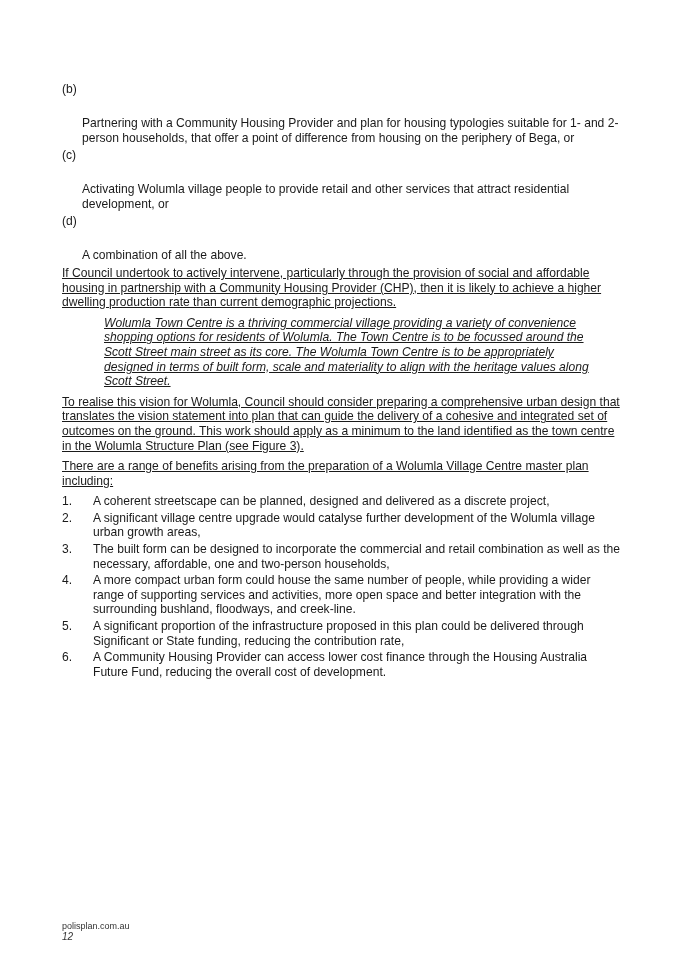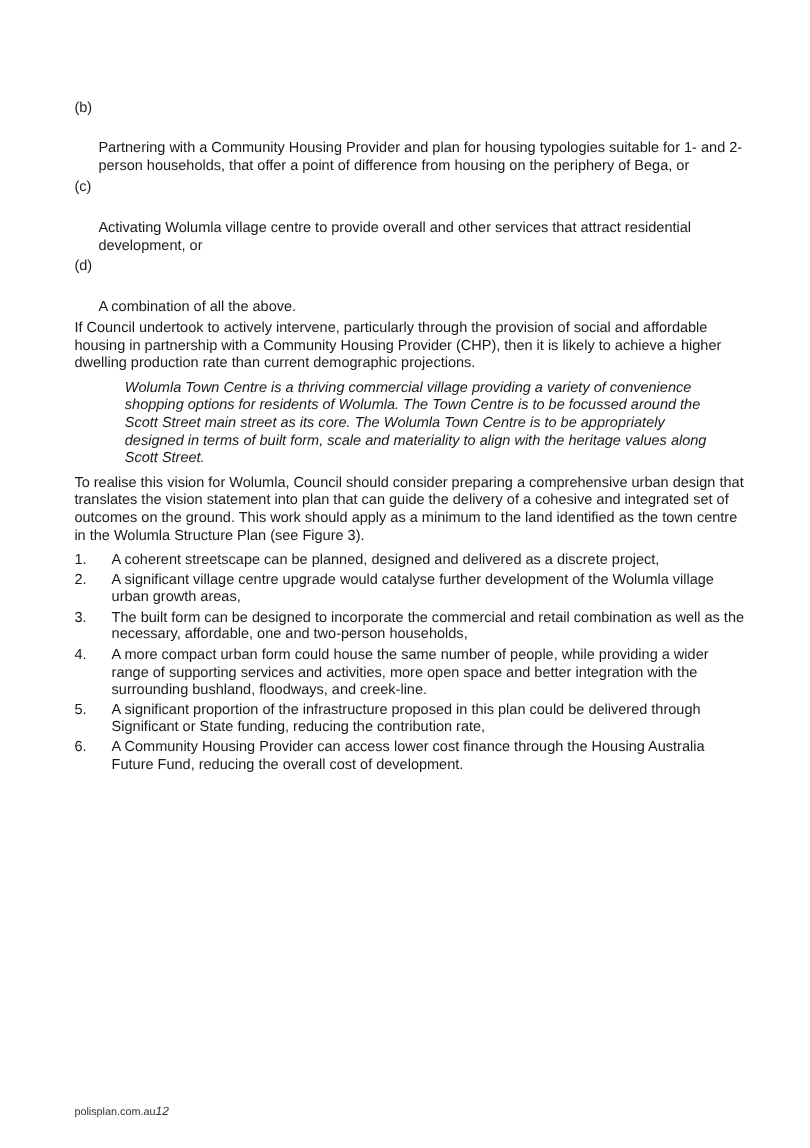--- a/index.html
+++ b/index.html
@@ -32,20 +32,21 @@
       display: flex;
       margin-bottom: 3px;
     }
     .alpha-marker {
       width: 20px;
       flex: none;
     }
     .alpha-text { flex: 1; margin-top: 34px; }
     p {
       margin: 0 0 6px 0;
+      text-decoration: underline;
     }
     .heading {
       font-family: "DejaVu Sans", sans-serif;
       font-weight: bold;
       color: #2a5a95;
       font-size: 14.6px;
       line-height: 18px;
       margin: 4px 0 6px 0;
       letter-spacing: -0.2px;
     }
@@ -70,53 +71,55 @@
       width: 31px;
       flex: none;
     }
     .num-text { flex: 1; }
     .footer {
       position: absolute;
       top: 921px;
       left: 62px;
       width: 555px;
       display: flex;
-      justify-content: flex-start;
+      justify-content: space-between;
       font-size: 9px;
       color: #333;
+      flex-direction: column;
     }
     .footer .page-number {
       font-size: 10px;
       font-style: italic;
     }
   </style>
 </head>
 <body>
 
 <div class="page">
   <ul class="alpha-list">
     <li class="alpha-item">
       <span class="alpha-marker">(b)</span>
       <span class="alpha-text">Partnering with a Community Housing Provider and plan for housing typologies suitable for 1- and 2-person households, that offer a point of difference from housing on the periphery of Bega, or</span>
     </li>
     <li class="alpha-item">
       <span class="alpha-marker">(c)</span>
-      <span class="alpha-text">Activating Wolumla village centre to provide overall and other services that attract residential development, or</span>
+      <span class="alpha-text">Activating Wolumla village people to provide retail and other services that attract residential development, or</span>
     </li>
     <li class="alpha-item">
       <span class="alpha-marker">(d)</span>
       <span class="alpha-text">A combination of all the above.</span>
     </li>
   </ul>
 
   <p>If Council undertook to actively intervene, particularly through the provision of social and affordable housing in partnership with a Community Housing Provider (CHP), then it is likely to achieve a higher dwelling production rate than current demographic projections.</p>
 
 
   <p class="quote">Wolumla Town Centre is a thriving commercial village providing a variety of convenience shopping options for residents of Wolumla. The Town Centre is to be focussed around the Scott Street main street as its core. The Wolumla Town Centre is to be appropriately designed in terms of built form, scale and materiality to align with the heritage values along Scott Street.</p>
   <p>To realise this vision for Wolumla, Council should consider preparing a comprehensive urban design that translates the vision statement into plan that can guide the delivery of a cohesive and integrated set of outcomes on the ground. This work should apply as a minimum to the land identified as the town centre in the Wolumla Structure Plan (see Figure 3).</p>
+  <p>There are a range of benefits arising from the preparation of a Wolumla Village Centre master plan including:</p>
 
   <ol class="num-list">
     <li class="num-item">
       <span class="num-marker">1.</span>
       <span class="num-text">A coherent streetscape can be planned, designed and delivered as a discrete project,</span>
     </li>
     <li class="num-item">
       <span class="num-marker">2.</span>
       <span class="num-text">A significant village centre upgrade would catalyse further development of the Wolumla village urban growth areas,</span>
     </li>

